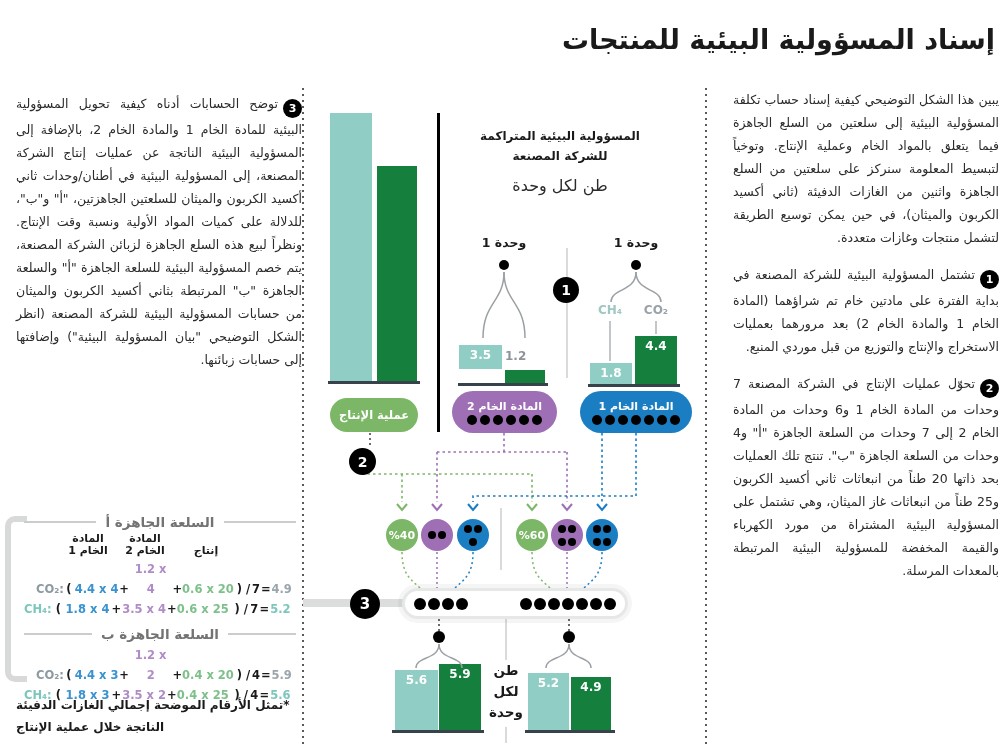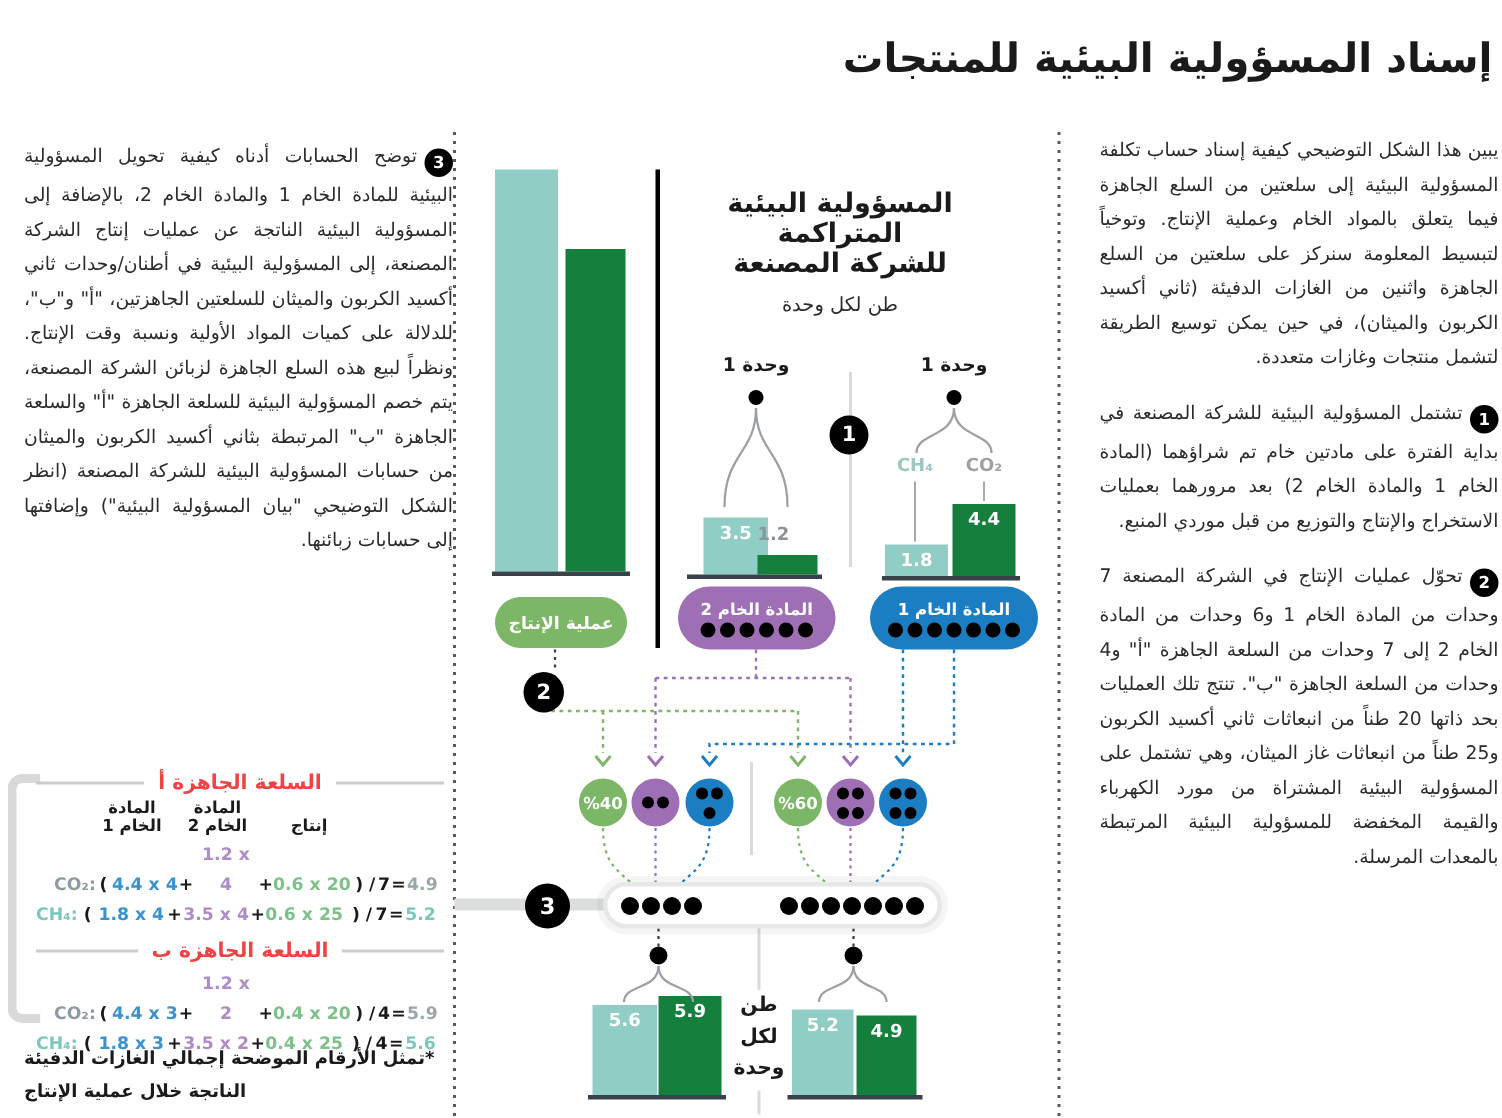--- a/index.html
+++ b/index.html
@@ -41,30 +41,30 @@
         align-items:center;justify-content:center;gap:2px;z-index:6;box-sizing:border-box;padding:4px;}
   .alloc-circle .dot{width:8px;height:8px;}
   .alloc-circle.pct{color:#fff;font-size:11px;font-weight:bold;direction:ltr;}
   #result-pill{background:#fff;border:3px solid #e6e8e8;border-radius:17px;z-index:6;
                box-shadow:0 0 0 4px rgba(0,0,0,0.04);display:flex;align-items:center;
                justify-content:space-between;box-sizing:border-box;padding:0 9px;}
   #result-pill .dots{display:flex;gap:2px;}
   #result-pill .dot{width:12px;height:12px;}
   .faint{background:#d9dbdb;}
   #dia-heading{text-align:center;direction:rtl;}
-  #dia-heading .h{font-size:18px;font-weight:bold;line-height:20px;color:#1a1a1a;}
-  #dia-heading .s{font-size:13px;margin-top:10px;color:#2b2b2b;}
+  #dia-heading .h{font-size:12px;font-weight:bold;line-height:20px;color:#1a1a1a;}
+  #dia-heading .s{font-size:16px;margin-top:10px;color:#2b2b2b;}
   #per-unit{direction:rtl;text-align:center;font-size:13.5px;font-weight:bold;line-height:21px;color:#1a1a1a;}
   
   #tables{top:512px;left:24px;width:272px;}
   #tables-bracket{top:516px;left:5px;width:22px;height:166px;border:6px solid #d8dada;
                   border-right:none;border-radius:10px 0 0 10px;box-sizing:border-box;}
   .tbl-title{display:flex;align-items:center;direction:rtl;margin:2px 0 3px 0;}
   .tbl-title .line{flex:1;height:2px;background:#c9cdcd;}
-  .tbl-title .t{padding:0 9px;font-size:13.5px;font-weight:bold;color:#ef4444;}
+  .tbl-title .t{padding:0 9px;font-size:13.5px;font-weight:bold;color:#737373;}
   .frow,.hrow{direction:ltr;display:flex;align-items:flex-end;font-weight:bold;}
   .hrow{font-size:11px;line-height:12px;color:#1a1a1a;text-align:center;margin-bottom:2px;direction:ltr;}
   .frow{font-size:11.5px;line-height:20px;}
   .c-gasco2{color:#8c9aa1;margin-left:12px;} .c-gasch4{color:#7cc7bd;}
   .c-rm1{color:#3a92cf;} .c-rm2{color:#b08cc7;} .c-prod{color:#7ec08a;}
   .c-resco2{color:#9aa6ac;} .c-resch4{color:#7cc7bd;}
   .c-k{color:#1a1a1a;}
   .w-gas{width:32px;} .w-open{width:8px;} .w-s1{width:48px;text-align:center;}
   .w-plus{width:10px;text-align:center;} .w-s2{width:46px;text-align:center;}
   .w-s3{width:56px;} .w-close{width:18px;text-align:center;}
@@ -242,21 +242,21 @@
     <path d="M269,556 C269,572 246,568 246,580" stroke="#9aa0a4" stroke-width="1.5" fill="none"></path>
     <path d="M269,556 C269,572 291,568 291,580" stroke="#9aa0a4" stroke-width="1.5" fill="none"></path>
   </svg>
 
   <div class="abs badge" style="left:49px;top:360px;width:27px;height:27px;font-size:14px;">2</div>
   <div class="abs badge" style="left:253px;top:189px;width:26px;height:26px;font-size:14px;">1</div>
   <div class="abs badge" style="left:50px;top:501px;width:30px;height:30px;font-size:15px;">3</div>
 
   <div class="abs unit-label" style="left:164px;top:147px;width:80px;">وحدة 1</div>
   <div class="abs dot" style="left:199px;top:172px;width:10px;height:10px;"></div>
-  <div class="abs bar teal" style="left:169px;top:257px;width:43px;height:38px;">
+  <div class="abs bar teal" style="left:159px;top:257px;width:43px;height:24px;">
       <span>3.5</span>
     </div>
   <div class="abs bar grayb" style="left:205px;top:282px;width:40px;height:13px;"></div>
   <div class="abs" style="left:205px;top:261px;width:40px;text-align:left;font-size:12px;font-weight:bold;color:#8c939a;">1.2</div>
   <div class="abs baseline" style="left:158px;top:295px;width:90px;"></div>
   <div class="abs pill purplep" style="left:152px;top:303px;width:105px;height:42px;font-size:11px;">
     <span>المادة الخام 2</span>
     <span class="dots">
         <span class="dot"></span>
         <span class="dot"></span>

